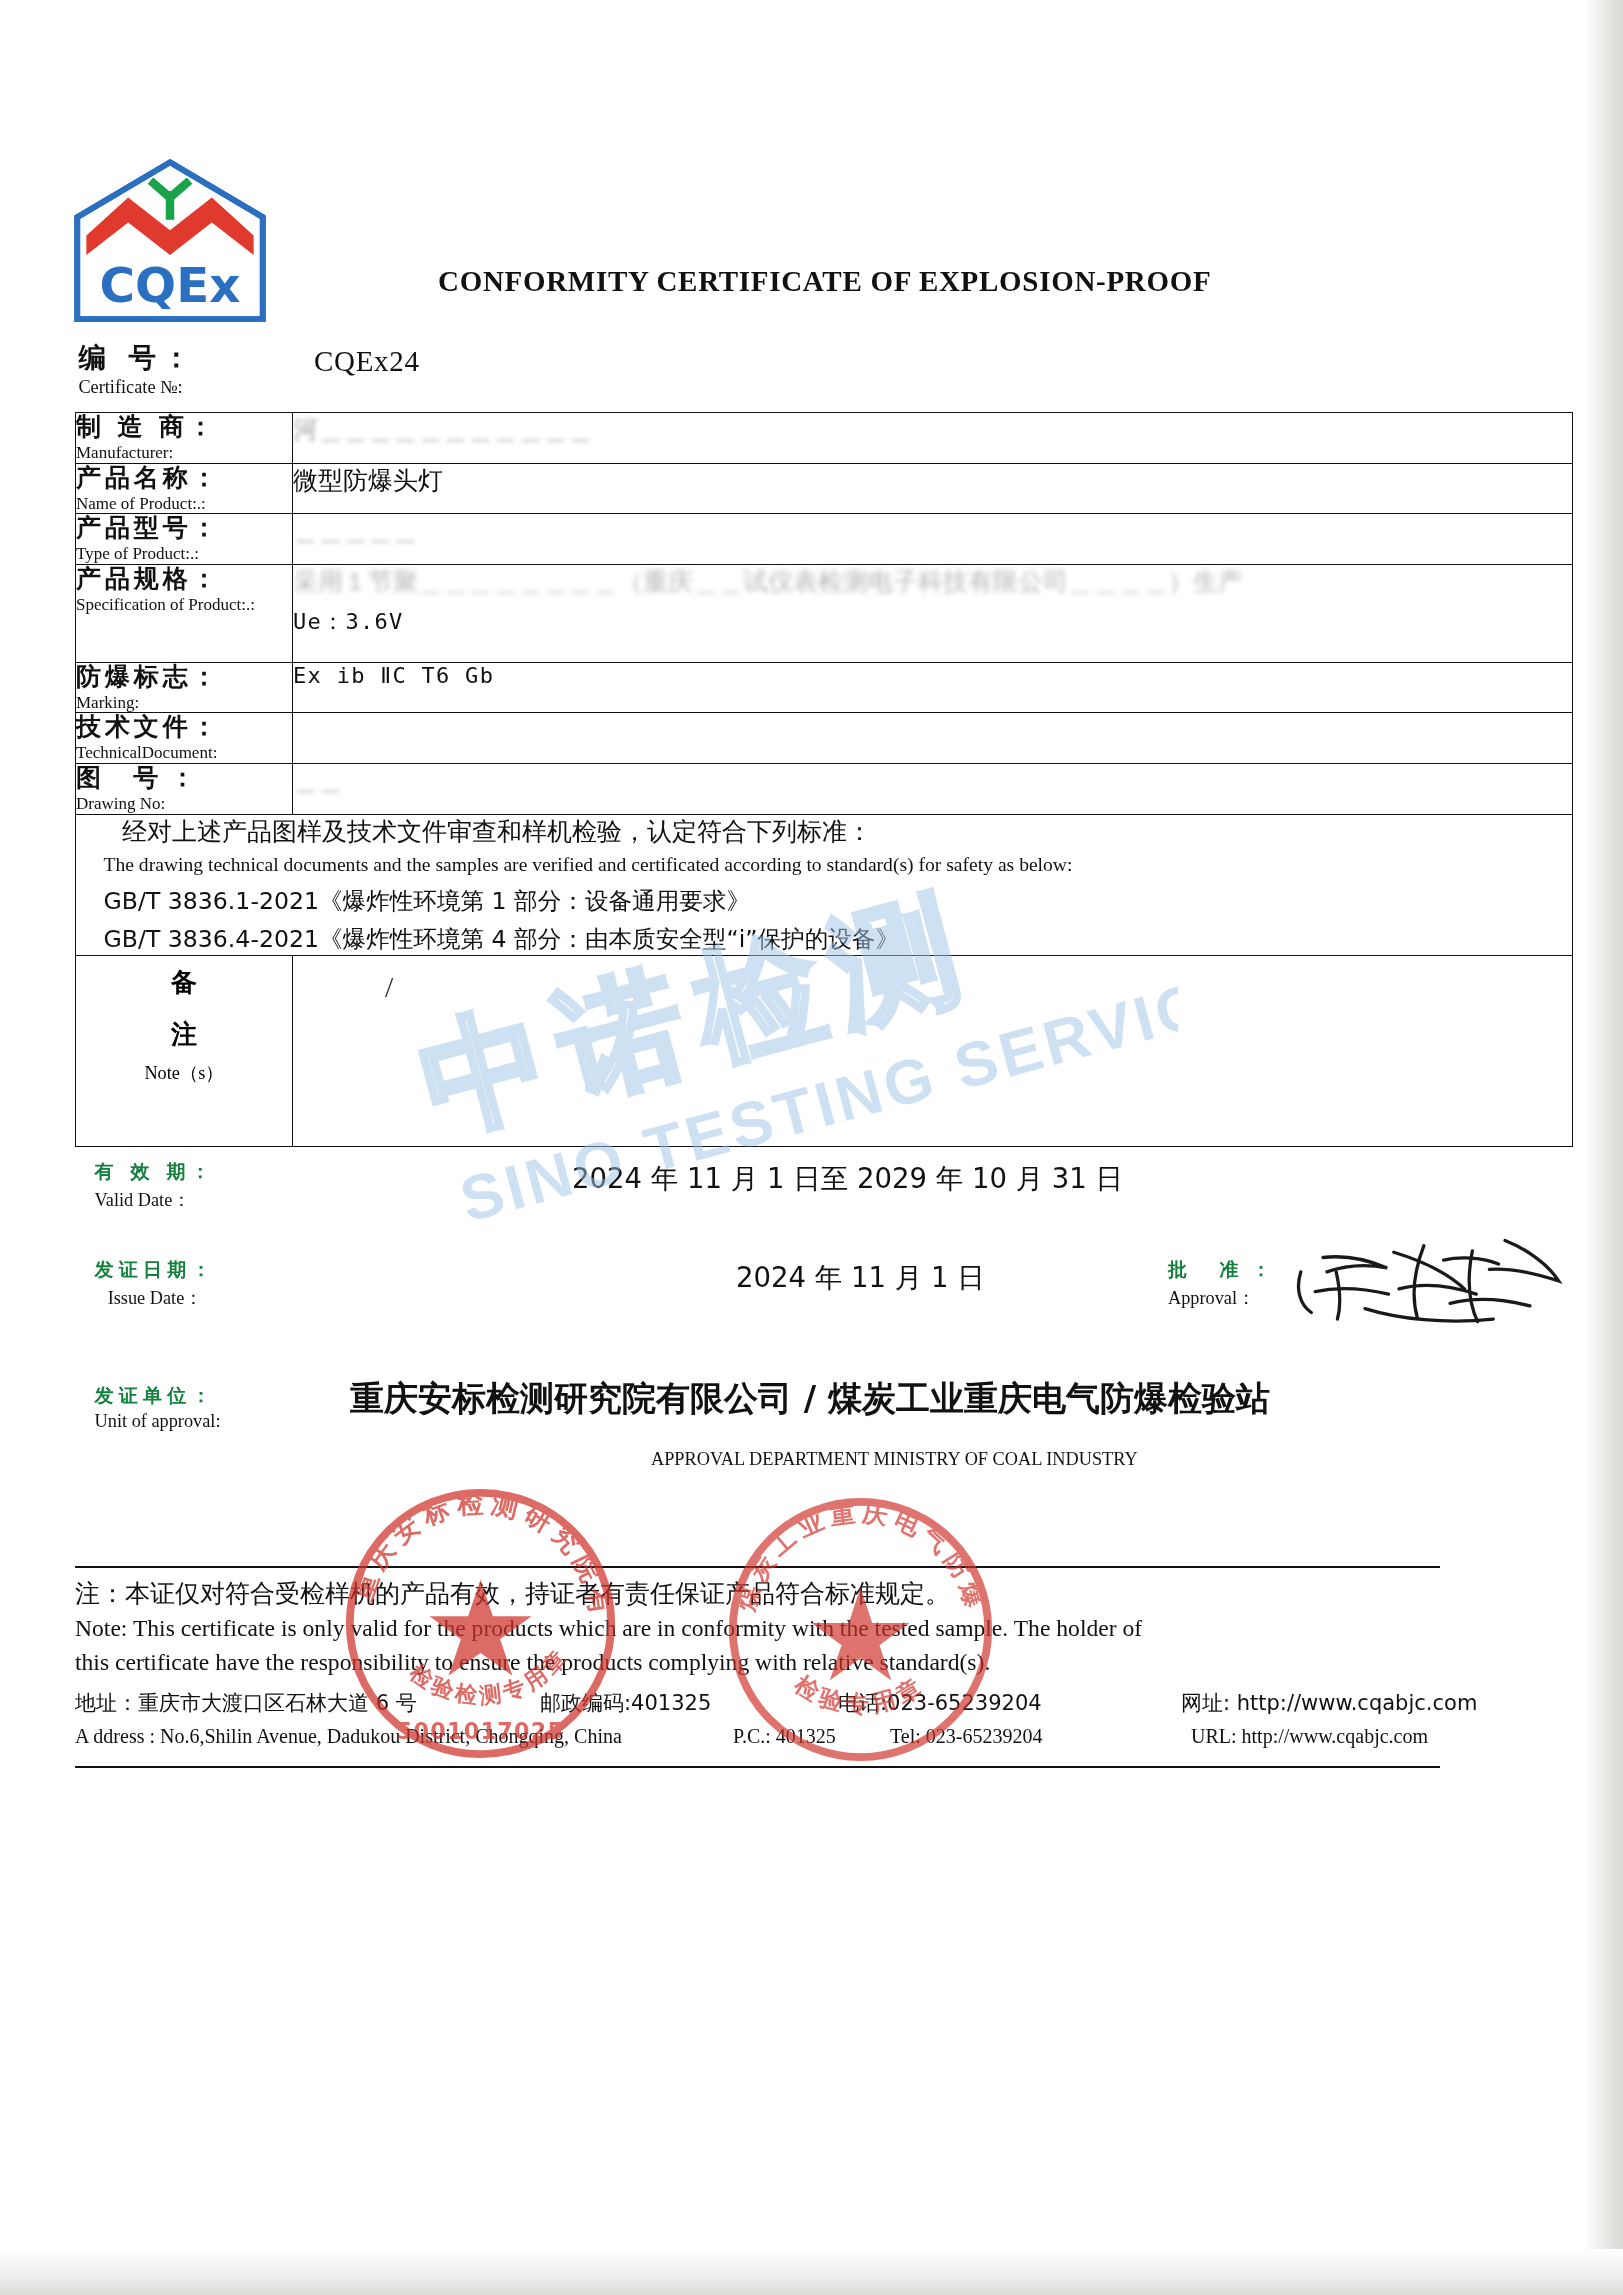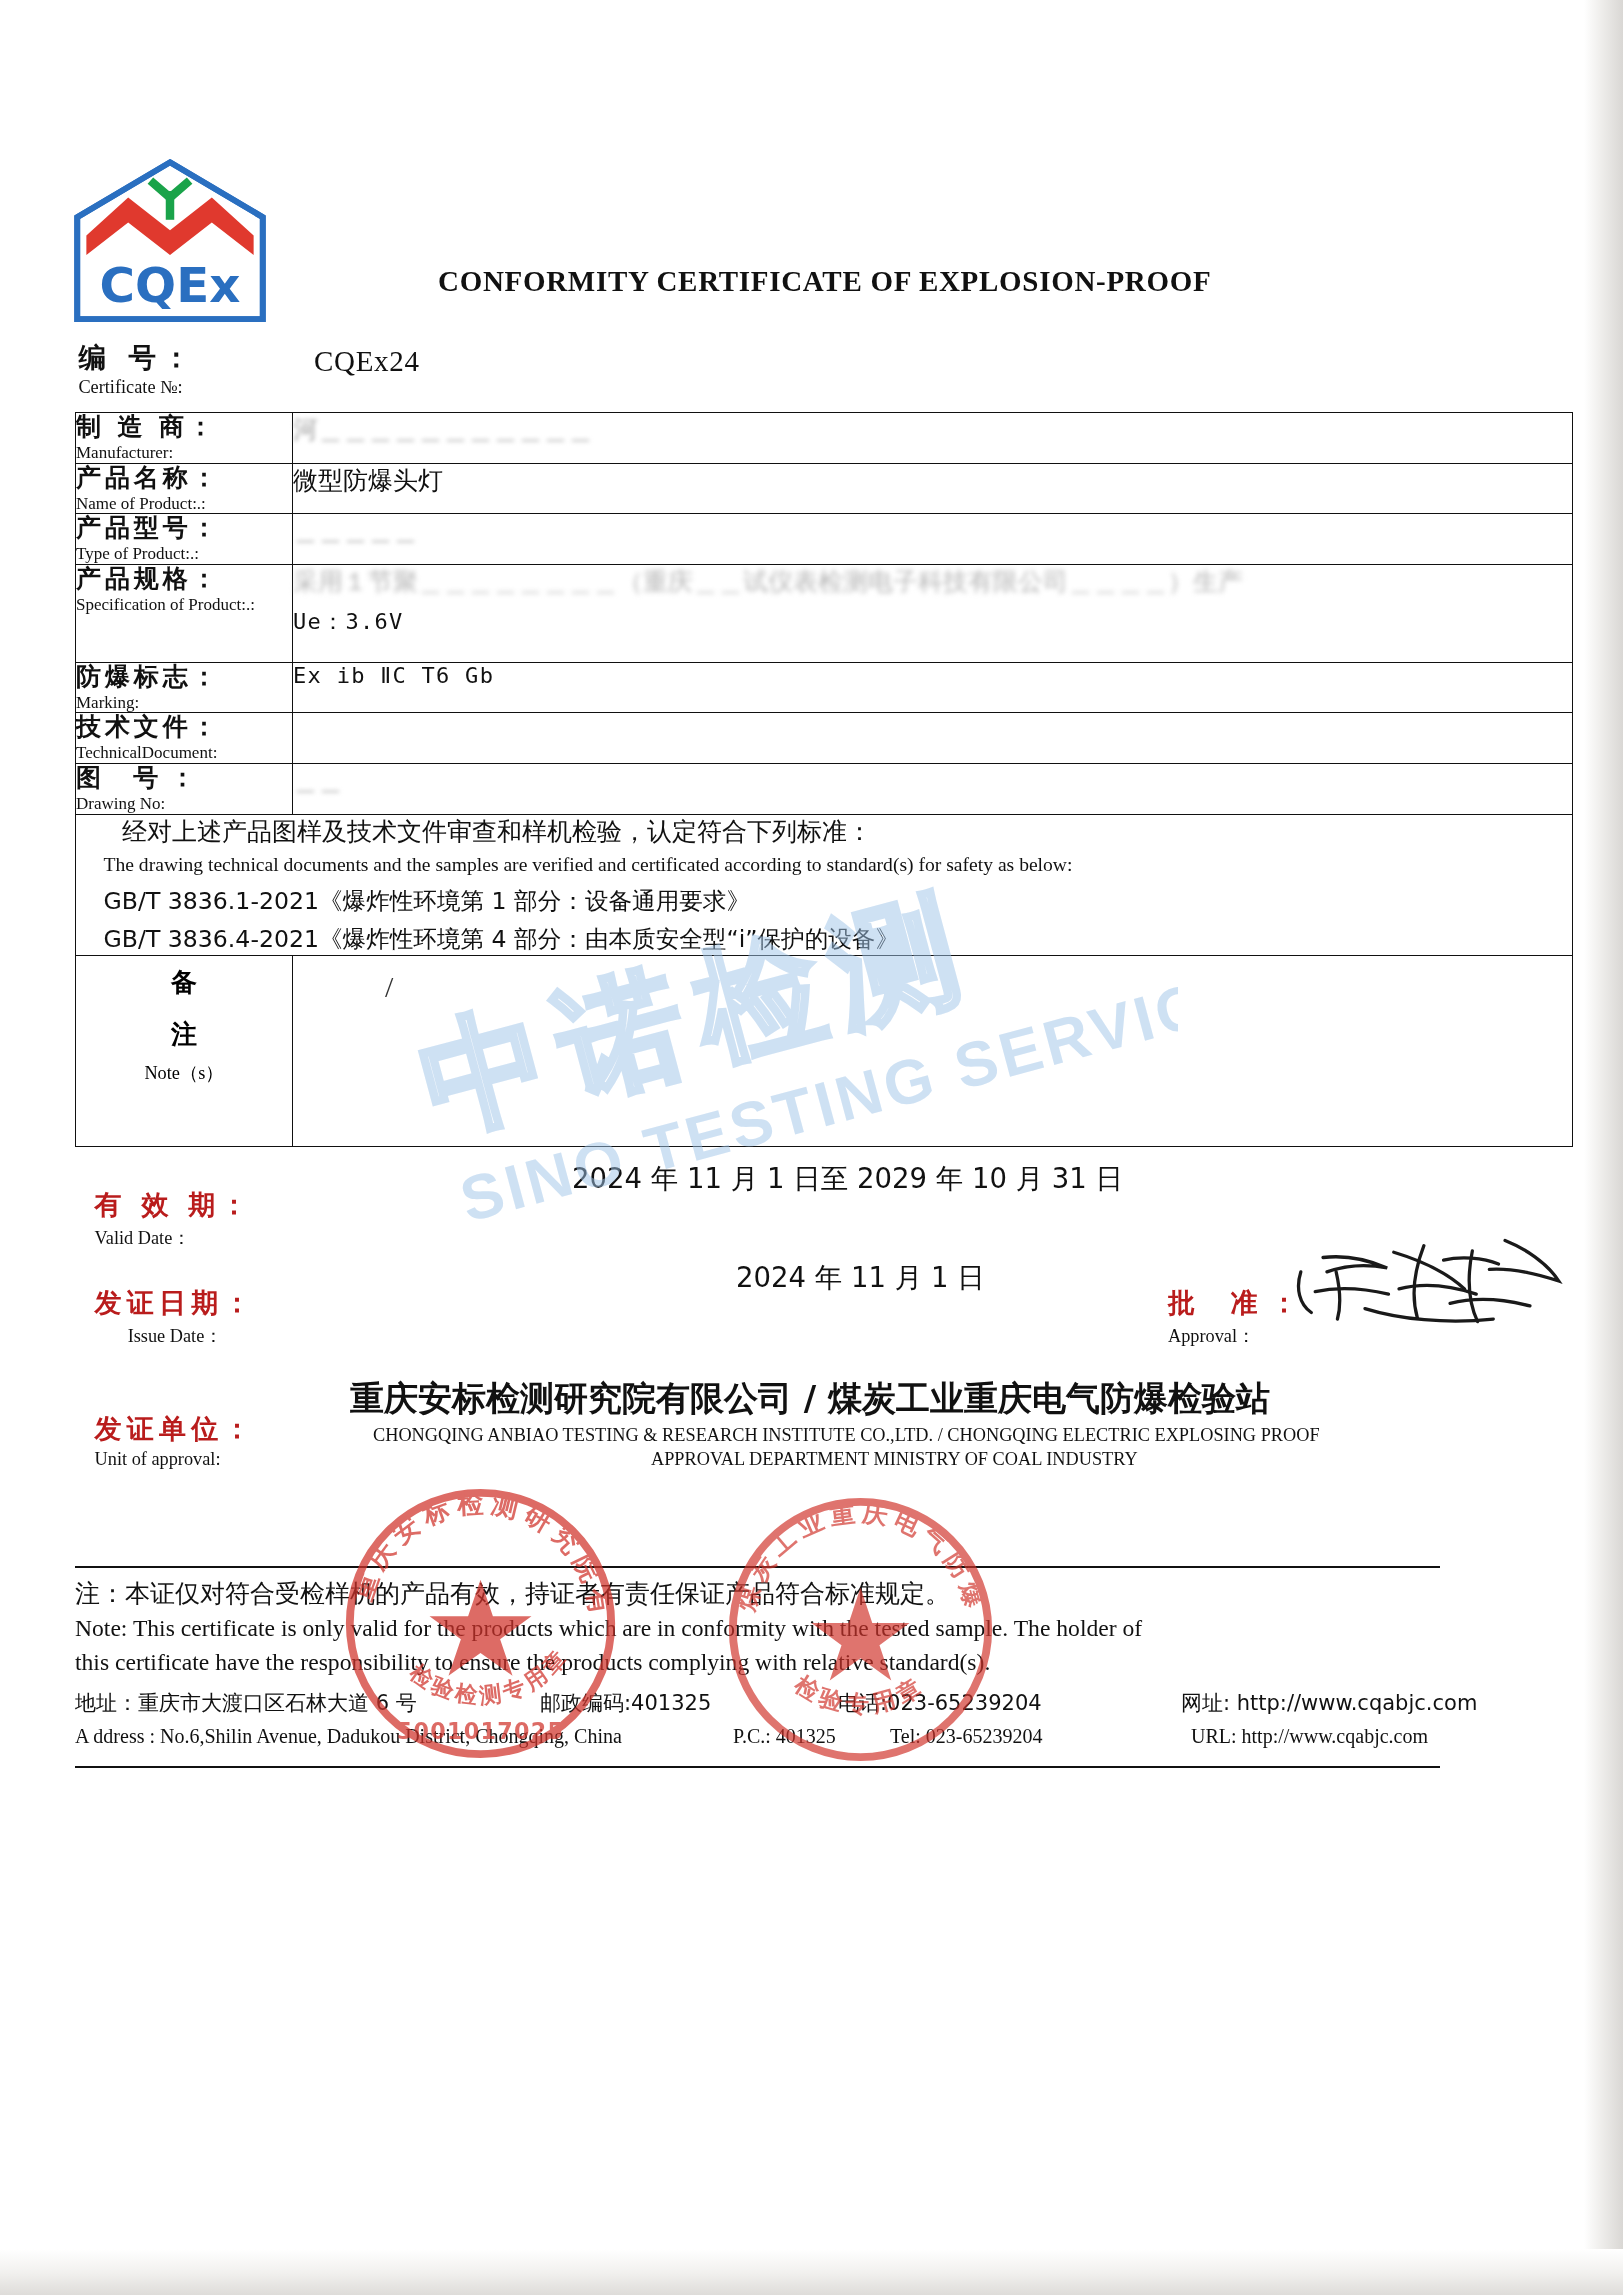--- a/index.html
+++ b/index.html
@@ -226,26 +226,25 @@
 
   
   .lower {
     position: relative;
     margin-left: 13px;
     width: 1365px;
     height: 419px;
   }
   .ll-cn {
     font-family: "DejaVu Sans", sans-serif;
-    font-size: 27px;
+    font-size: 19px;
     font-weight: bold;
-    color: #b91c1c;
+    color: #15803d;
     letter-spacing: 5.2px;
     white-space: nowrap;
-    margin-top: 28px;
   }
   .ll-cn.sp {
     letter-spacing: 13px;
   }
   .ll-en {
     font-family: "Liberation Serif", serif;
     font-size: 18.3px;
     color: #111;
     white-space: nowrap;
     margin-top: 2.6px;
@@ -528,21 +527,20 @@
             <path d="M116,126 C168,142 240,150 312,142"></path>
           </g>
         </svg>
       </div>
 
       <div class="unit-label">
         <div class="ll-cn">发证单位：</div>
         <div class="ll-en">Unit of approval:</div>
       </div>
       <div class="unit-value-cn">重庆安标检测研究院有限公司 / 煤炭工业重庆电气防爆检验站</div>
-      <div class="unit-value-en1">CHONGQING ANBIAO TESTING &amp; RESEARCH INSTITUTE CO.,LTD. / CHONGQING ELECTRIC EXPLOSING PROOF</div>
       <div class="unit-value-en2">APPROVAL DEPARTMENT MINISTRY OF COAL INDUSTRY</div>
     </div>
 
     <hr class="rule">
 
     <div class="footer">
       <div class="foot-cn">注：本证仅对符合受检样机的产品有效，持证者有责任保证产品符合标准规定。</div>
       <div class="foot-en">Note: This certificate is only valid for the products which are in conformity with the tested sample. The holder of</div>
       <div class="foot-en">this certificate have the responsibility to ensure the products complying with relative standard(s).</div>
 

